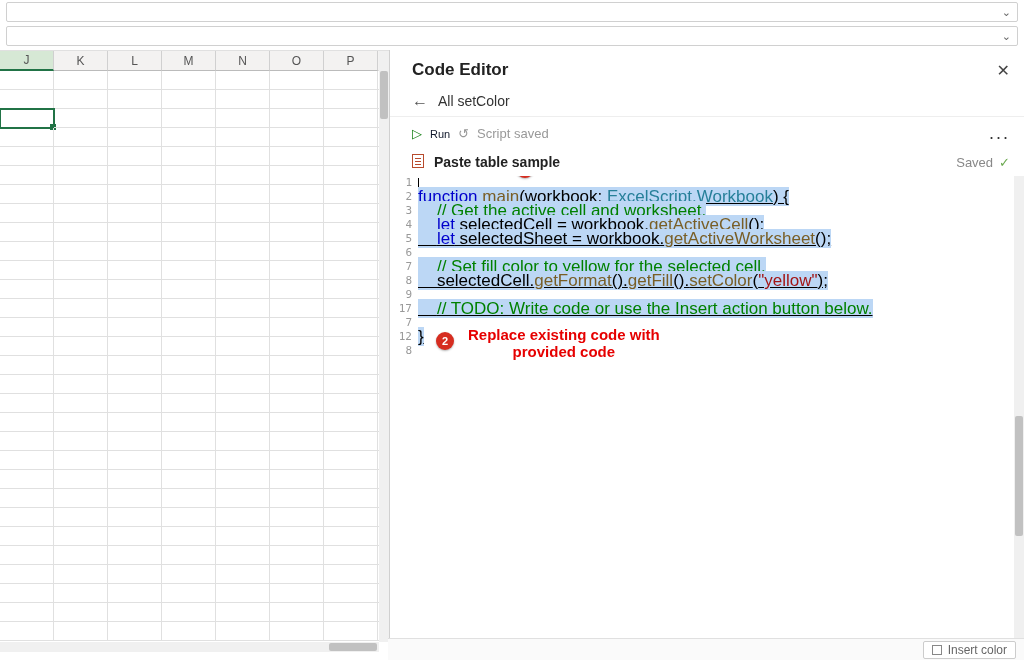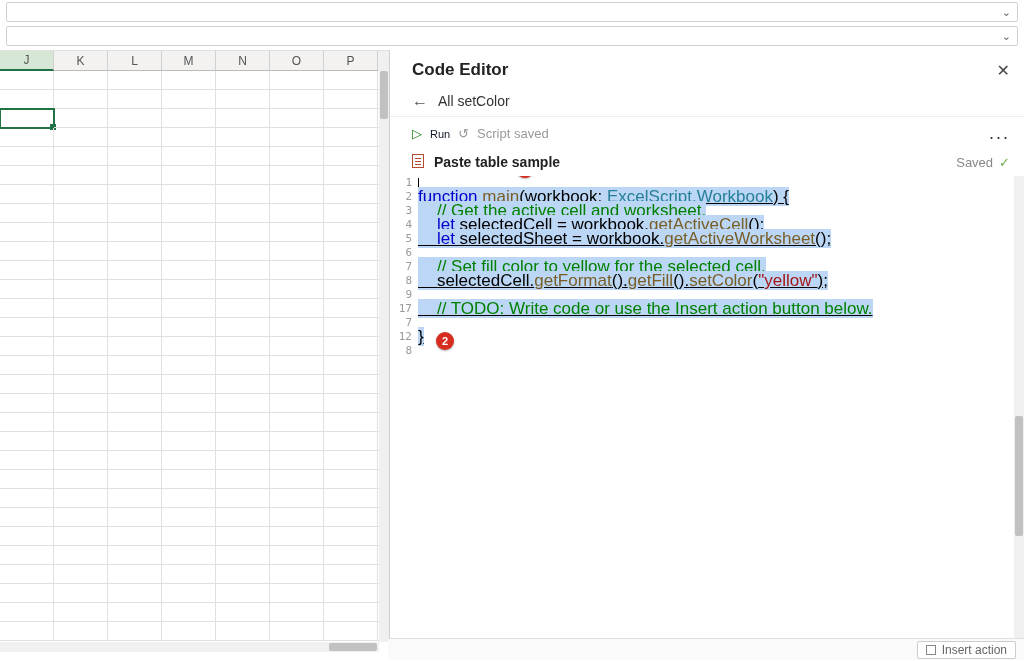--- a/index.html
+++ b/index.html
@@ -448,22 +448,25 @@
           <div class="gut-num">8</div>
         </div>
       <div class="code" id="code"><div class="line"><span class="cursor"></span></div><div class="line"><span class="hl"><span class="kw">function</span><span> </span><span class="fn">main</span><span>(workbook: </span><span class="ty">ExcelScript.Workbook</span><span>) {</span></span></div><div class="line"><span class="hl"><span>    </span><span class="cm">// Get the active cell and worksheet.</span></span></div><div class="line"><span class="hl"><span>    </span><span class="kw">let</span><span> selectedCell = workbook.</span><span class="fn">getActiveCell</span><span>();</span></span></div><div class="line"><span class="hl"><span>    </span><span class="kw">let</span><span> selectedSheet = workbook.</span><span class="fn">getActiveWorksheet</span><span>();</span></span></div><div class="line"><span class="hl"><span></span></span></div><div class="line"><span class="hl"><span>    </span><span class="cm">// Set fill color to yellow for the selected cell.</span></span></div><div class="line"><span class="hl"><span>    selectedCell.</span><span class="fn">getFormat</span><span>().</span><span class="fn">getFill</span><span>().</span><span class="fn">setColor</span><span>(</span><span class="st">"yellow"</span><span>);</span></span></div><div class="line"><span class="hl"><span></span></span></div><div class="line"><span class="hl"><span>    </span><span class="cm">// TODO: Write code or use the Insert action button below.</span></span></div><div class="line"><span><span></span></span></div><div class="line"><span class="hl"><span>}</span></span></div><div class="line"><span><span></span></span></div></div>
       <div class="code-vscroll">
           <div class="thumb"></div>
         </div>
 
       <span class="badge" style="left:126px; top:-16px;">1</span>
 
       <span class="badge" style="left:46px; top:156px;">2</span>
+      <span class="annot" style="left:78px; top:150px; text-align:center;">
+        <span>Replace existing code with</span><br><span>provided code</span>
+      </span>
     </div>
 
     <div class="footer">
       <div class="btn">
         <span class="sq"></span>
-        <span>Insert action</span>
+        <span>Insert color</span>
       </div>
     </div>
   </div>
 </div>
 
 </body></html>

